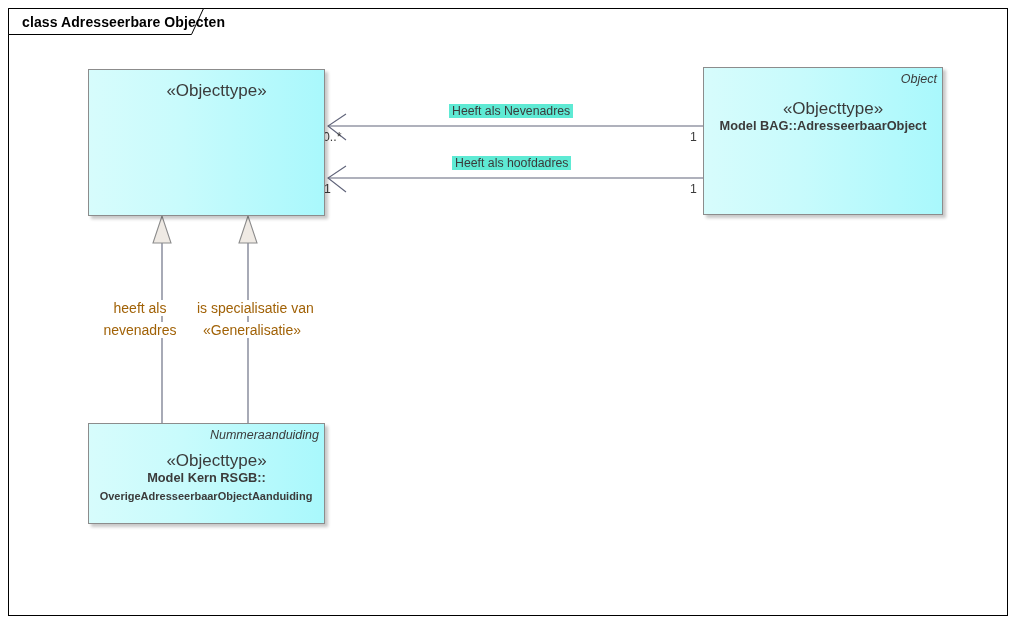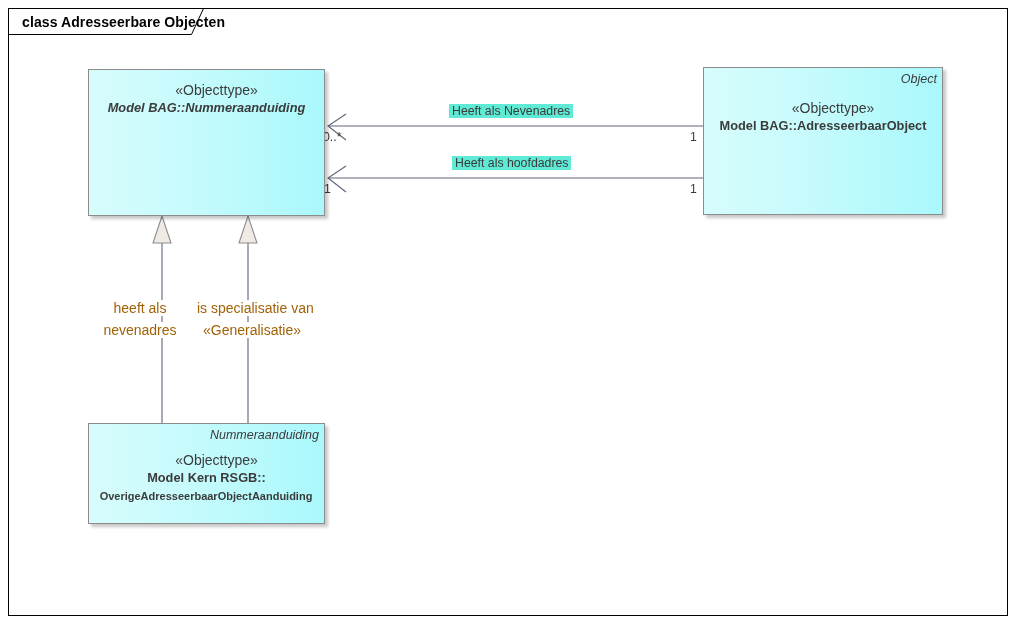--- a/index.html
+++ b/index.html
@@ -89,21 +89,21 @@
     white-space: nowrap;
   }
   .uml-header {
     position: absolute;
     left: 0;
     right: 0;
     text-align: center;
     color: #3b3b3b;
   }
   .uml-stereotype {
-    font-size: 14px;
+    font-size: 17px;
     line-height: 17px;
     white-space: nowrap;
     margin-left: 20px;
   }
   .uml-name {
     font-size: 12.8px;
     line-height: 17px;
     font-weight: bold;
     white-space: nowrap;
   }
@@ -185,21 +185,20 @@
 
     <g>
       <line x1="248" y1="423" x2="248" y2="243" stroke="#60647a" stroke-width="1.1"></line>
       <polygon points="248,216 239,243 257,243" fill="#efeae4" stroke="#8c8c8c" stroke-width="1.1"></polygon>
     </g>
   </svg>
 
   <div class="uml-class" style="left:88px; top:69px; width:237px; height:147px;">
     <div class="uml-header" style="top:12px;">
       <div class="uml-stereotype">«Objecttype»</div>
-      <div class="uml-name italic">Model BAG::Nummeraanduiding</div>
     </div>
   </div>
 
   <div class="uml-class" style="left:703px; top:67px; width:240px; height:148px;">
     <div class="uml-corner-label">Object</div>
     <div class="uml-header" style="top:32px;">
       <div class="uml-stereotype">«Objecttype»</div>
       <div class="uml-name">Model BAG::AdresseerbaarObject</div>
     </div>
   </div>

